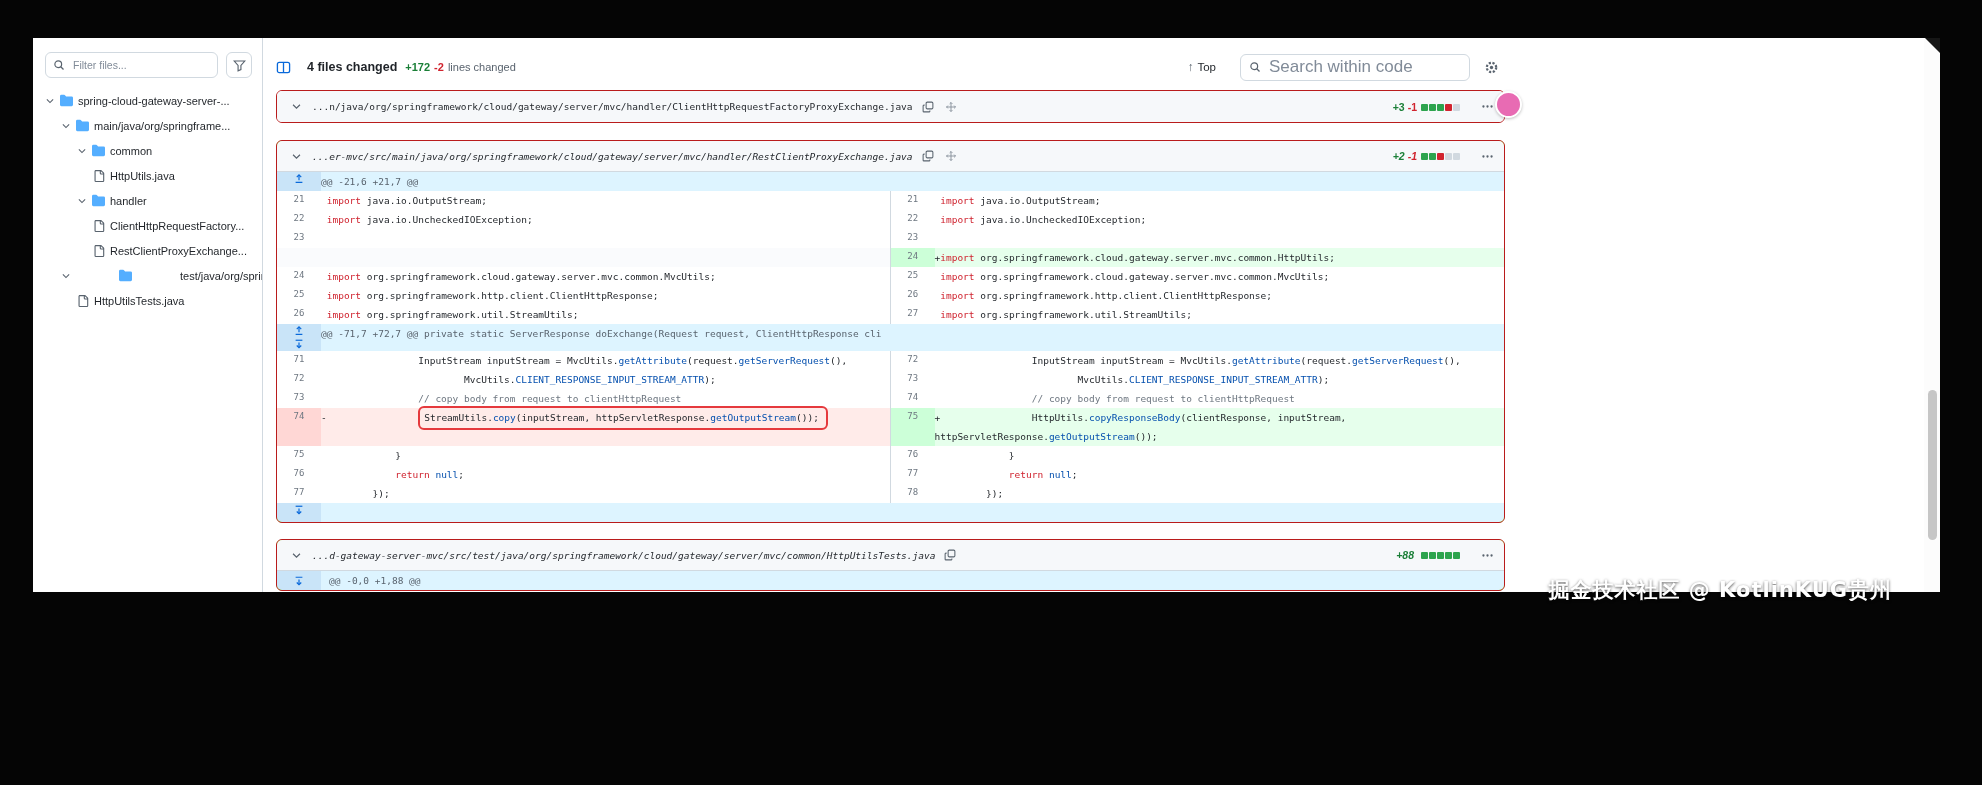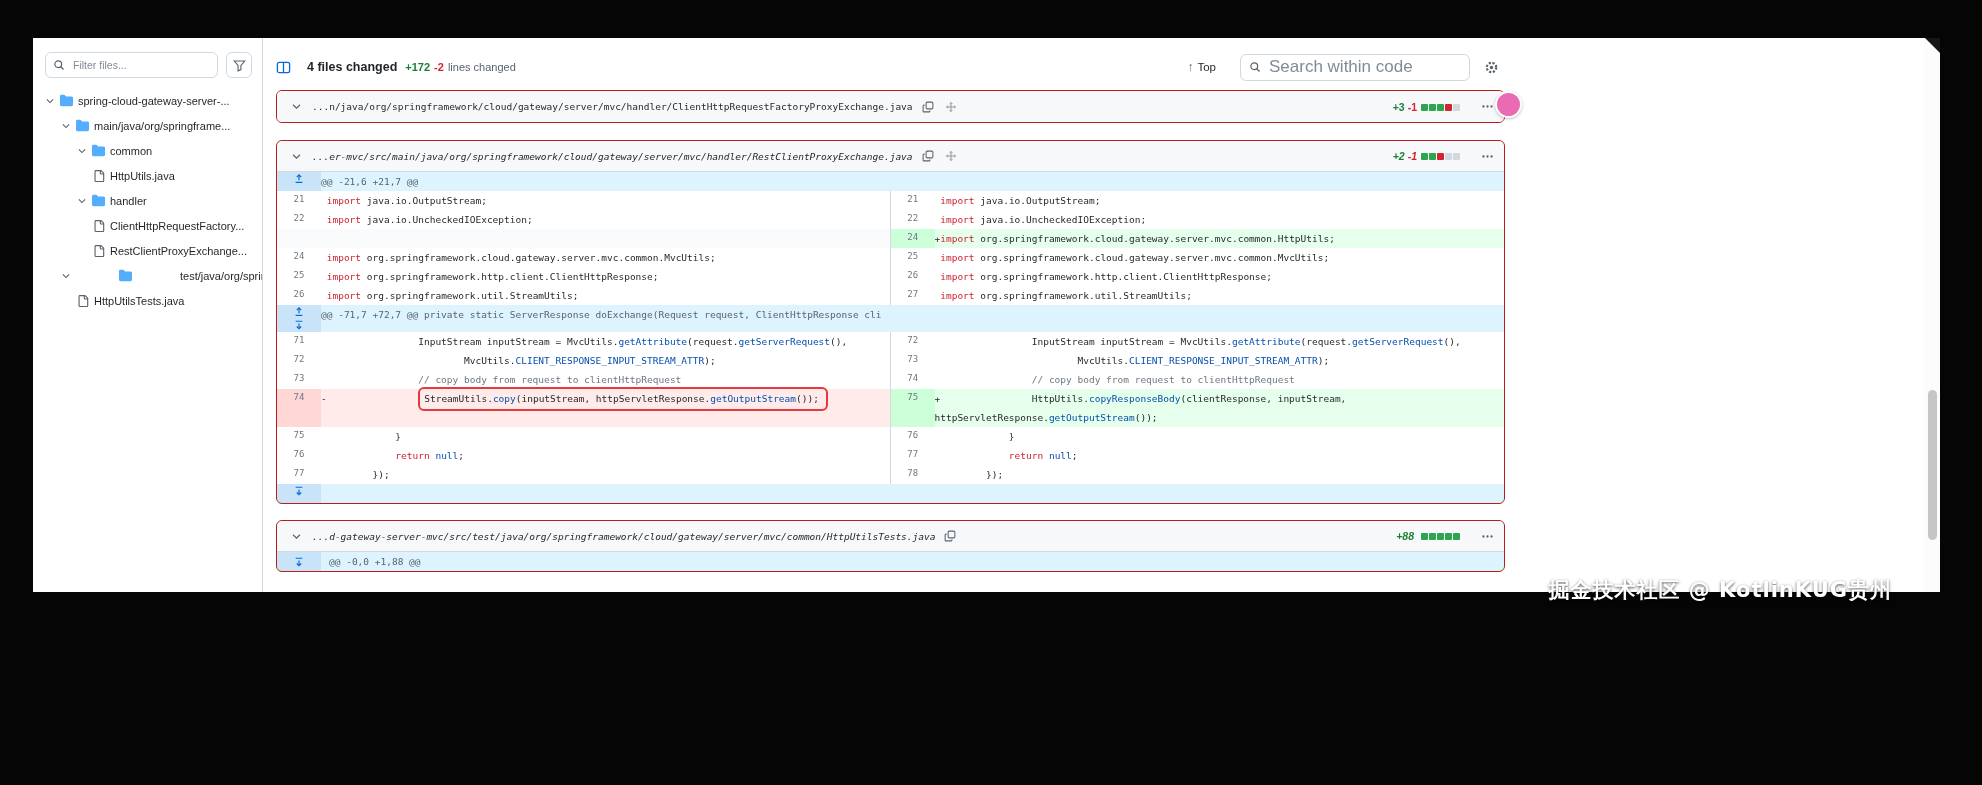--- a/index.html
+++ b/index.html
@@ -323,20 +323,26 @@
                 <td class="num ctx gr">21</td>
                 <td class="code ctx"> <span class="tok-k">import</span><span class="tok-p"> java.io.OutputStream;</span></td>
               </tr>
               <tr>
                 <td class="num ctx">22</td>
                 <td class="code ctx"> <span class="tok-k">import</span><span class="tok-p"> java.io.UncheckedIOException;</span></td>
                 <td class="num ctx gr">22</td>
                 <td class="code ctx"> <span class="tok-k">import</span><span class="tok-p"> java.io.UncheckedIOException;</span></td>
               </tr>
               <tr>
+                <td class="num ctx">23</td>
+                <td class="code ctx"> </td>
+                <td class="num ctx gr">23</td>
+                <td class="code ctx"> </td>
+              </tr>
+              <tr>
                 <td class="num empty"></td>
                 <td class="code empty"></td>
                 <td class="num add gr">24</td>
                 <td class="code add">+<span class="tok-k">import</span><span class="tok-p"> org.springframework.cloud.gateway.server.mvc.common.HttpUtils;</span></td>
               </tr>
               <tr>
                 <td class="num ctx">24</td>
                 <td class="code ctx"> <span class="tok-k">import</span><span class="tok-p"> org.springframework.cloud.gateway.server.mvc.common.MvcUtils;</span></td>
                 <td class="num ctx gr">25</td>
                 <td class="code ctx"> <span class="tok-k">import</span><span class="tok-p"> org.springframework.cloud.gateway.server.mvc.common.MvcUtils;</span></td>

